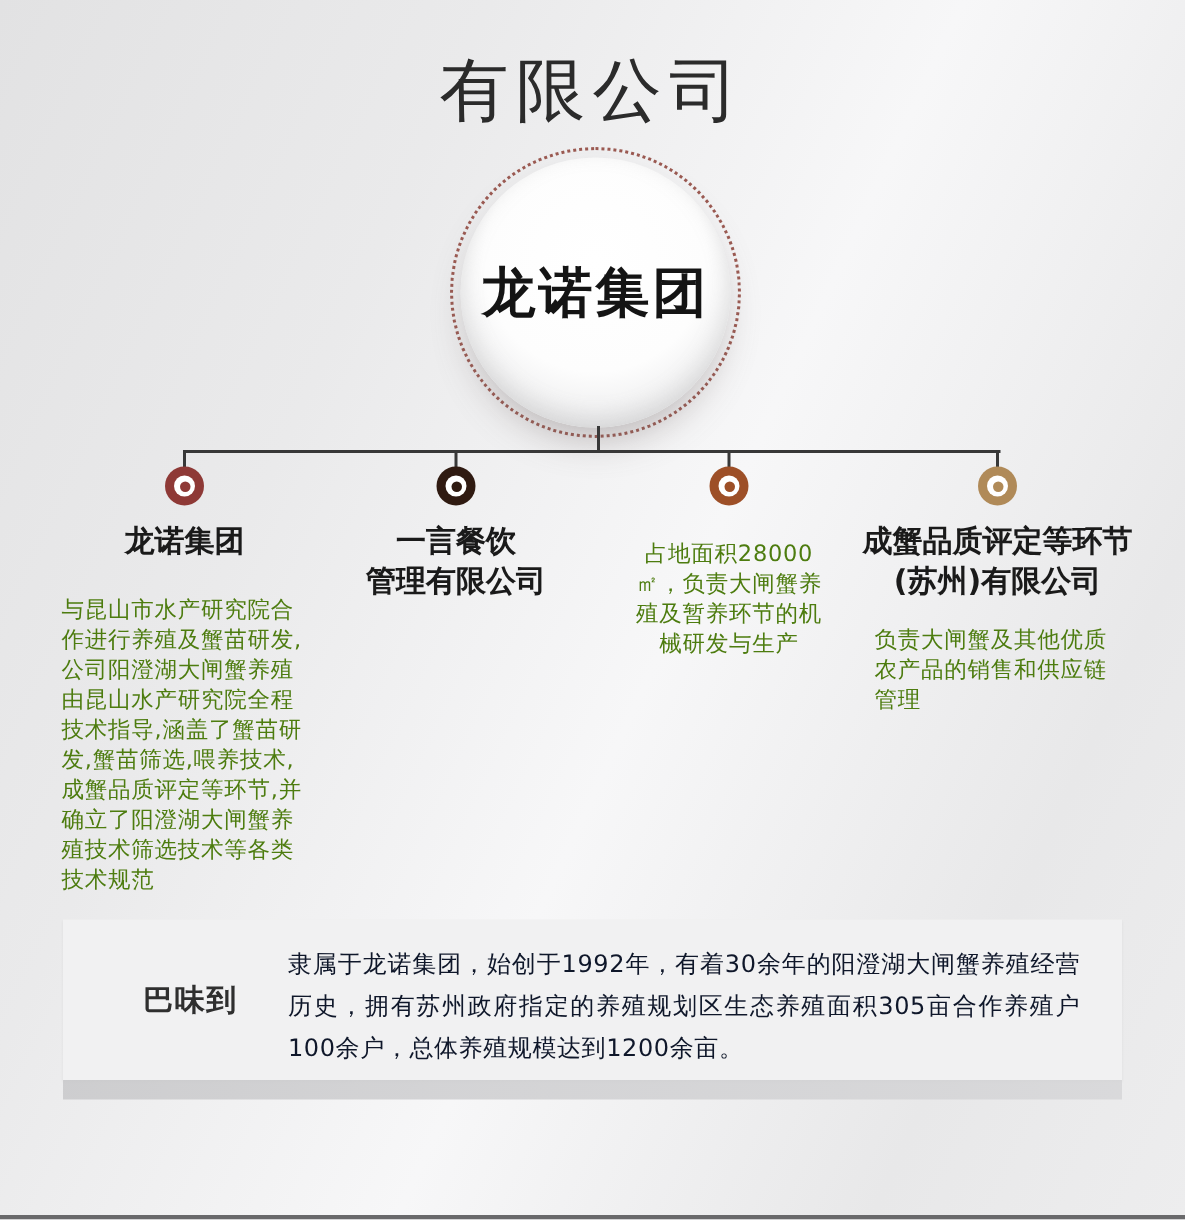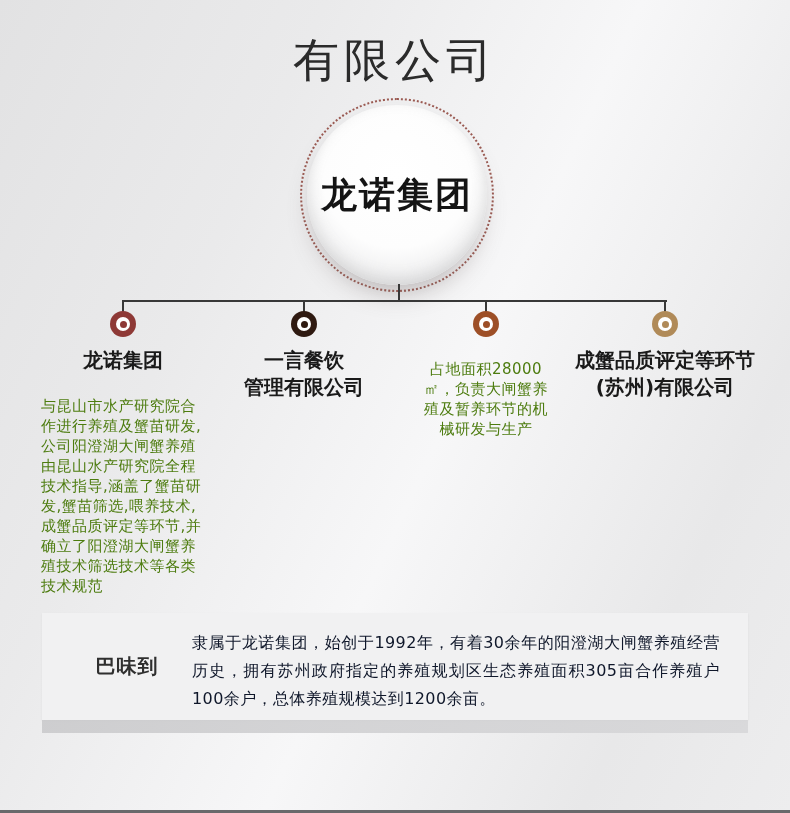--- a/index.html
+++ b/index.html
@@ -116,20 +116,21 @@
   <div class="branch-desc">占地面积28000㎡，负责大闸蟹养殖及暂养环节的机械研发与生产</div>
 </div>
 
 <div class="abs branch c4">
   <div class="node" style="background-color: rgb(176, 138, 88);">
     <span class="node-ring"></span>
     <span class="node-dot" style="background-color: rgb(176, 138, 88);"></span>
   </div>
   <div class="branch-title">成蟹品质评定等环节
 (苏州)有限公司</div>
+  <div class="branch-desc">负责大闸蟹及其他优质农产品的销售和供应链管理</div>
 </div>
 
 <div class="abs footer-card">
   <div class="footer-brand">巴味到</div>
   <div class="footer-desc">隶属于龙诺集团，始创于1992年，有着30余年的阳澄湖大闸蟹养殖经营历史，拥有苏州政府指定的养殖规划区生态养殖面积305亩合作养殖户100余户，总体养殖规模达到1200余亩。</div>
 </div>
 <div class="abs footer-shadow"></div>
 <div class="abs bottom-line"></div>
 
 </body></html>

